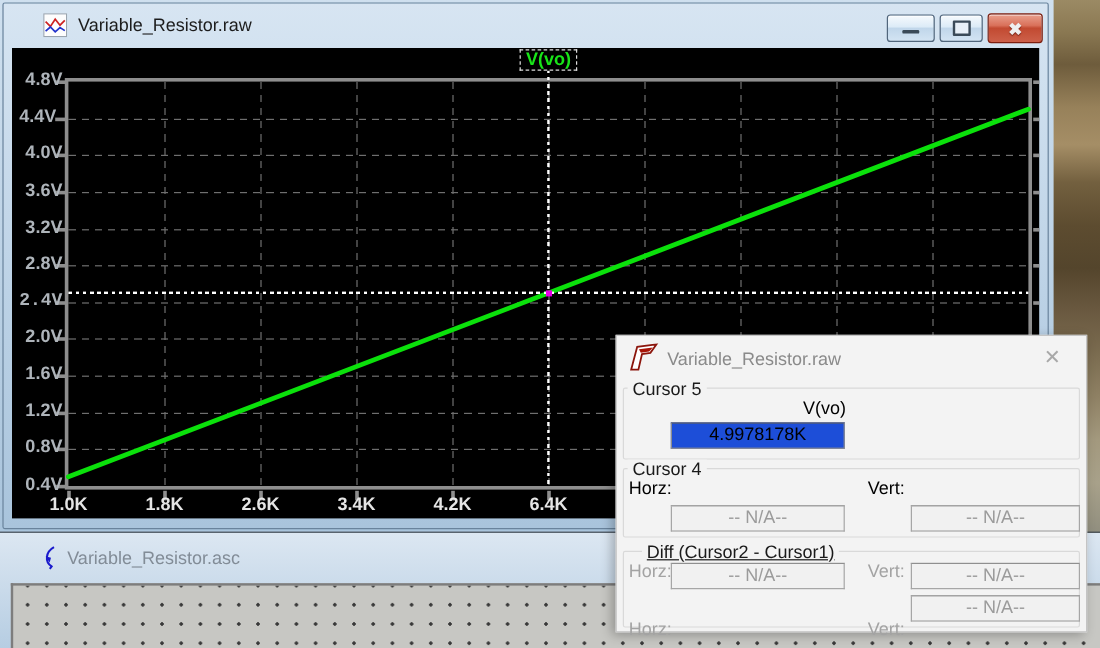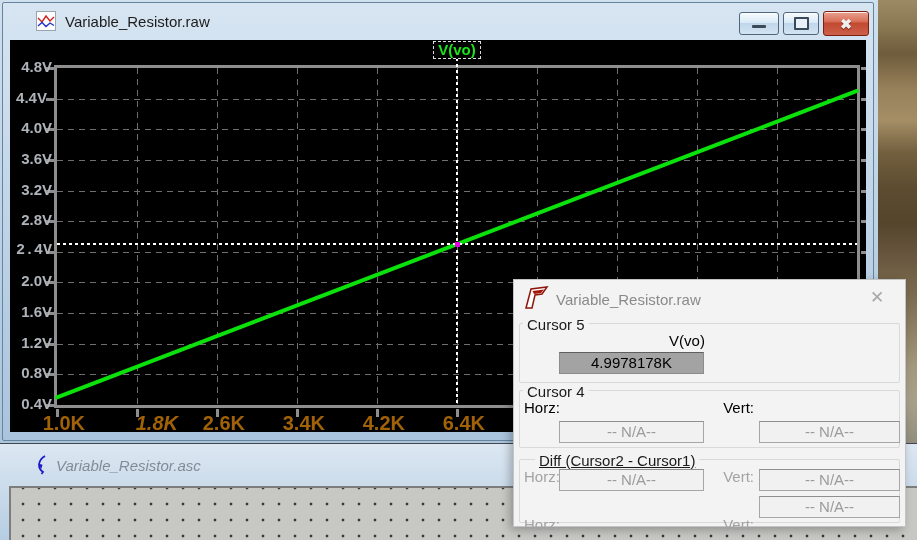--- a/index.html
+++ b/index.html
@@ -30,51 +30,51 @@
   .glyph-min{width:14px;height:3px;background:#3a4a58;border-radius:1px;margin-top:6px;}
   .glyph-max{width:11px;height:9px;border:2px solid #3a4a58;border-radius:1px;background:#e8f0f8;}
   .glyph-close{color:#efefef;font-weight:bold;font-size:14px;line-height:14px;text-shadow:0 1px 1px #6b190c;}
   
   #plot-client{position:absolute;left:7px;top:37px;width:856px;height:392px;background:#000;overflow:hidden;}
   .hgrid{position:absolute;height:1px;background:repeating-linear-gradient(90deg,#6f6f6f 0 6px,transparent 6px 11px);}
   .vgrid{position:absolute;width:1px;background:repeating-linear-gradient(180deg,#6f6f6f 0 6px,transparent 6px 11px);}
   .ytick{position:absolute;width:9px;height:3px;background:#8e8e8e;}
   .xtick{position:absolute;width:3px;height:8px;background:#8e8e8e;}
   .ylabel{position:absolute;left:1px;width:41px;text-align:right;font-weight:bold;font-size:15px;color:#aeb4ba;}
-  .xlabel{position:absolute;top:372px;width:56px;text-align:right;font-weight:bold;font-size:20px;color:#a16207;}
+  .xlabel{position:absolute;top:372px;width:56px;text-align:center;font-weight:bold;font-size:15px;color:#e5e5e5;}
   .plot-border{position:absolute;left:44px;top:25px;width:806px;height:343px;border:3px solid #8e8e8e;box-sizing:border-box;}
   .cursor-v{position:absolute;width:2px;background:repeating-linear-gradient(180deg,#fff 0 3px,transparent 3px 6px);}
   .cursor-h{position:absolute;height:2px;background:repeating-linear-gradient(90deg,#fff 0 3px,transparent 3px 6px);}
   .cursor-marker{position:absolute;width:5px;height:5px;background:#e800e8;}
   .tracelabel-wrap{position:absolute;left:47px;top:1px;width:800px;display:flex;justify-content:center;}
   .tracelabel{font-weight:bold;font-size:15px;line-height:16px;color:#19e519;border:1px dashed #ddd;
     padding:0 4px;background:#000;}
   
   #asc-window{position:absolute;left:0;top:443px;width:917px;height:97px;box-sizing:border-box;
     border-top:1px solid #3f4850;background:linear-gradient(180deg,#dce7f2,#b6cde2);}
   .titlebar2{position:relative;height:42px;}
   .asc-icon{position:absolute;left:33px;top:11px;}
-  .asc-title{position:absolute;left:56px;top:13px;font-size:15px;color:#828c97;white-space:nowrap;font-style:italic;}
+  .asc-title{position:absolute;left:56px;top:13px;font-size:15px;color:#828c97;white-space:nowrap;}
   #schematic{position:absolute;left:9px;right:0;top:42px;bottom:0;
     border-top:2px solid #7d7d7d;border-left:2px solid #7d7d7d;background-color:#c7c7c3;
     background-image:radial-gradient(#383838 1.2px,transparent 1.7px);
     background-size:16px 16px;background-position:4px 8px;}
   
   #cursor-dialog{position:absolute;left:513px;top:279px;width:393px;height:248px;box-sizing:border-box;
     background:#f3f3f3;border:1px solid #c4c4c4;box-shadow:-3px 3px 9px rgba(0,0,0,.28);font-size:15px;}
   .dlg-icon{position:absolute;left:9px;top:6px;}
   .dlg-title{position:absolute;left:42px;top:11px;color:#8a8a8a;white-space:nowrap;}
   .dlg-close{position:absolute;left:352px;top:8px;width:22px;height:20px;color:#a8a8a8;
     font-size:17px;line-height:20px;text-align:center;}
   .group{position:absolute;left:5px;width:381px;box-sizing:border-box;border:1px solid #d9d9d9;border-radius:2px;}
   .glabel{position:absolute;background:#f3f3f3;padding:0 4px;color:#1a1a1a;white-space:nowrap;}
   .flabel{position:absolute;color:#000;white-space:nowrap;margin-top:44px;}
   .flabel.na{color:#a3a3a3;}
   .field{position:absolute;height:22px;box-sizing:border-box;border:1px solid #8c8c8c;border-top-color:#5f5f5f;
-    background:#a3a3a3;text-align:center;font-size:15px;line-height:20px;color:#000;}
+    background:#1d4ed8;text-align:center;font-size:15px;line-height:20px;color:#000;}
   .field.na{background:#f1f1f1;border-color:#a6a6a6;border-top-color:#8f8f8f;color:#9b9b9b;}
   .dlg-trace{position:absolute;left:113px;width:120px;text-align:center;color:#000;}
 </style>
 </head>
 <body>
 
 <div id="screen">
 
   <div id="wallpaper"></div>
   <div id="mdi"></div>
@@ -162,21 +162,21 @@
         <div class="vgrid" style="top: 28px; left: 527px; height: 337px;"></div>
         <div class="xtick" style="left: 526px; top: 369px;"></div>
         <div class="vgrid" style="top: 28px; left: 607px; height: 337px;"></div>
         <div class="xtick" style="left: 606px; top: 369px;"></div>
         <div class="vgrid" style="top: 28px; left: 687px; height: 337px;"></div>
         <div class="xtick" style="left: 686px; top: 369px;"></div>
         <div class="vgrid" style="top: 28px; left: 767px; height: 337px;"></div>
         <div class="xtick" style="left: 766px; top: 369px;"></div>
         <div class="xtick" style="left: 846px; top: 369px;"></div>
         <div class="xlabel" style="left: 19px;">1.0K</div>
-        <div class="xlabel" style="left: 112px; font-style: italic;">1.8K</div>
+        <div class="xlabel" style="left: 99px;">1.8K</div>
         <div class="xlabel" style="left: 179px;">2.6K</div>
         <div class="xlabel" style="left: 259px;">3.4K</div>
         <div class="xlabel" style="left: 339px;">4.2K</div>
         <div class="xlabel" style="left: 419px;">6.4K</div>
         <div class="plot-border"></div>
         <svg width="800" height="337" style="position: absolute; left: 47px; top: 28px; overflow: visible;">
           <polyline points="0,329.34090909090907 800,22.97727272727269" stroke="#0be10b" stroke-width="4" fill="none" stroke-linecap="round"></polyline>
         </svg>
         <div class="cursor-v" style="left: 445.782px; top: 18px; height: 347px;"></div>
         <div class="cursor-h" style="top: 203.243px; left: 47px; width: 800px;"></div>

